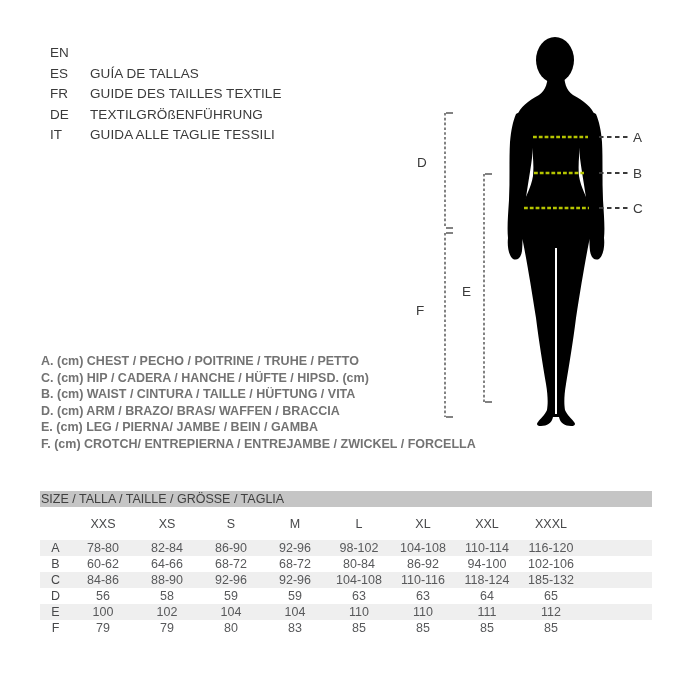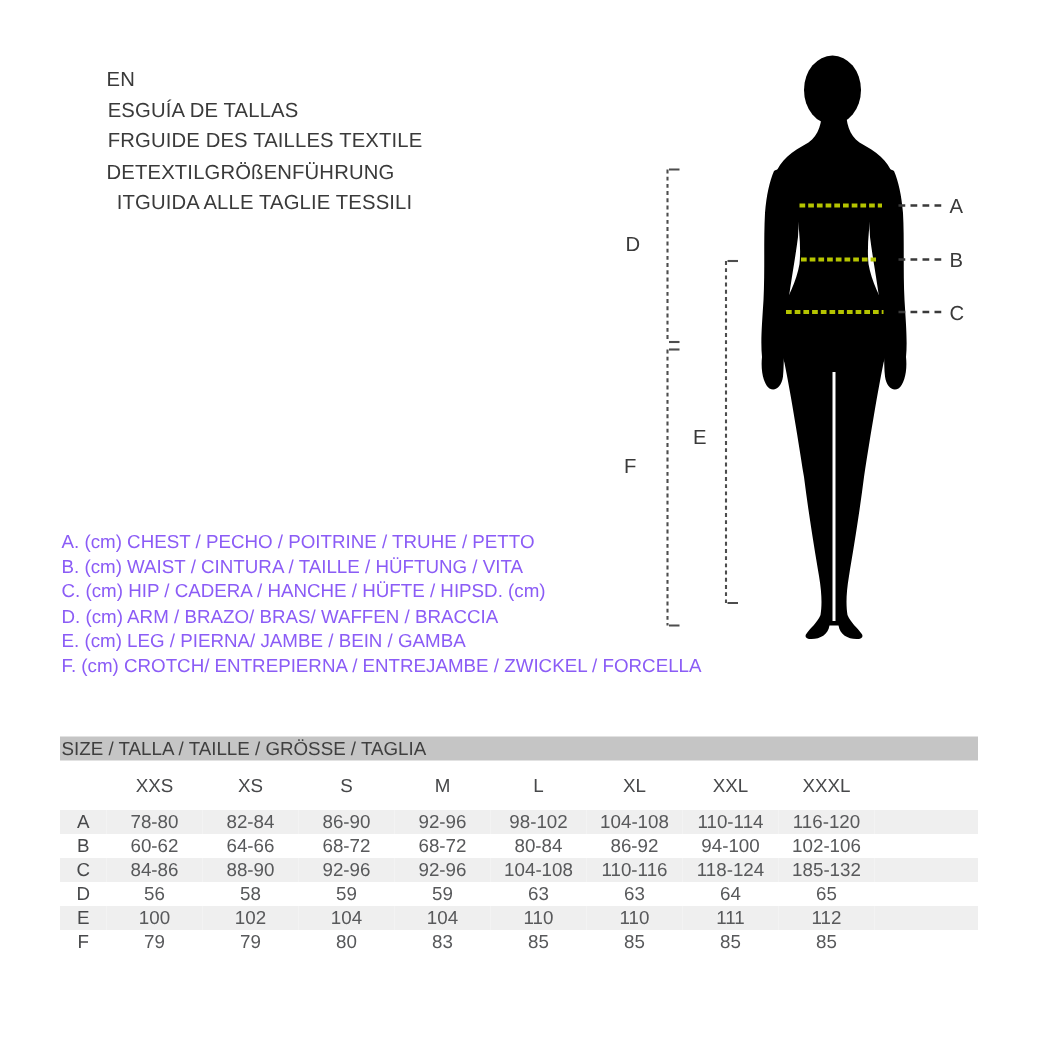--- a/index.html
+++ b/index.html
@@ -3,30 +3,30 @@
 <meta charset="utf-8">
 <style>
   html,body{margin:0;padding:0;background:#fff;}
   #page{position:relative;width:700px;height:700px;background:#fff;overflow:hidden;
         font-family:"Liberation Sans","DejaVu Sans",sans-serif;color:#3b3b3b;}
 
   
   .langs{position:absolute;left:50px;top:43px;font-size:13.5px;line-height:20.6px;
          font-weight:500;letter-spacing:.1px;color:#3a3a3a;}
   .lang-row{display:flex;}
-  .lang-code{width:40px;flex:0 0 40px;text-align:right;}
+  .lang-code{width:40px;flex:0 0 40px;}
 
   
   .figure-svg{position:absolute;left:400px;top:18px;}
   .figure-svg text{font-family:"Liberation Sans","DejaVu Sans",sans-serif;
                    font-size:13.5px;fill:#3a3a3a;}
 
   
   .legend{position:absolute;left:41px;top:353px;font-size:12.5px;line-height:16.6px;
-          font-weight:400;color:#8b5cf6;}
+          font-weight:700;color:#737373;}
 
   
   .gender{position:absolute;left:41px;top:470px;font-size:12.5px;font-weight:500;color:#3b3b3b;}
 
   
   .table-wrap{position:absolute;left:40px;top:491px;width:612px;}
   .header-bar{height:16px;background:#c5c5c5;color:#3f3f3f;font-size:12.5px;
               font-weight:500;line-height:16px;padding-left:1px;box-sizing:border-box;}
   table.size-table{border-collapse:collapse;table-layout:fixed;width:612px;
                    font-size:12.5px;color:#58595b;}
@@ -109,22 +109,22 @@
     <text x="233" y="124">A</text>
     <text x="233" y="160">B</text>
     <text x="233" y="195">C</text>
     <text x="17" y="149">D</text>
     <text x="62" y="278">E</text>
     <text x="16" y="297">F</text>
   </svg>
 
   <div class="legend">
     <div>A. (cm) CHEST / PECHO / POITRINE / TRUHE / PETTO</div>
+    <div>C. (cm) HIP / CADERA / HANCHE / HÜFTE / HIPSD. (cm)</div>
     <div>B. (cm) WAIST / CINTURA / TAILLE / HÜFTUNG / VITA</div>
-    <div>C. (cm) HIP / CADERA / HANCHE / HÜFTE / HIPSD. (cm)</div>
     <div>D. (cm) ARM / BRAZO/ BRAS/ WAFFEN / BRACCIA</div>
     <div>E. (cm) LEG / PIERNA/ JAMBE / BEIN / GAMBA</div>
     <div>F. (cm) CROTCH/ ENTREPIERNA / ENTREJAMBE / ZWICKEL / FORCELLA</div>
   </div>
 
 
   <div class="table-wrap">
     <div class="header-bar">SIZE / TALLA / TAILLE / GRÖSSE / TAGLIA</div>
     <table class="size-table">
       <colgroup>

